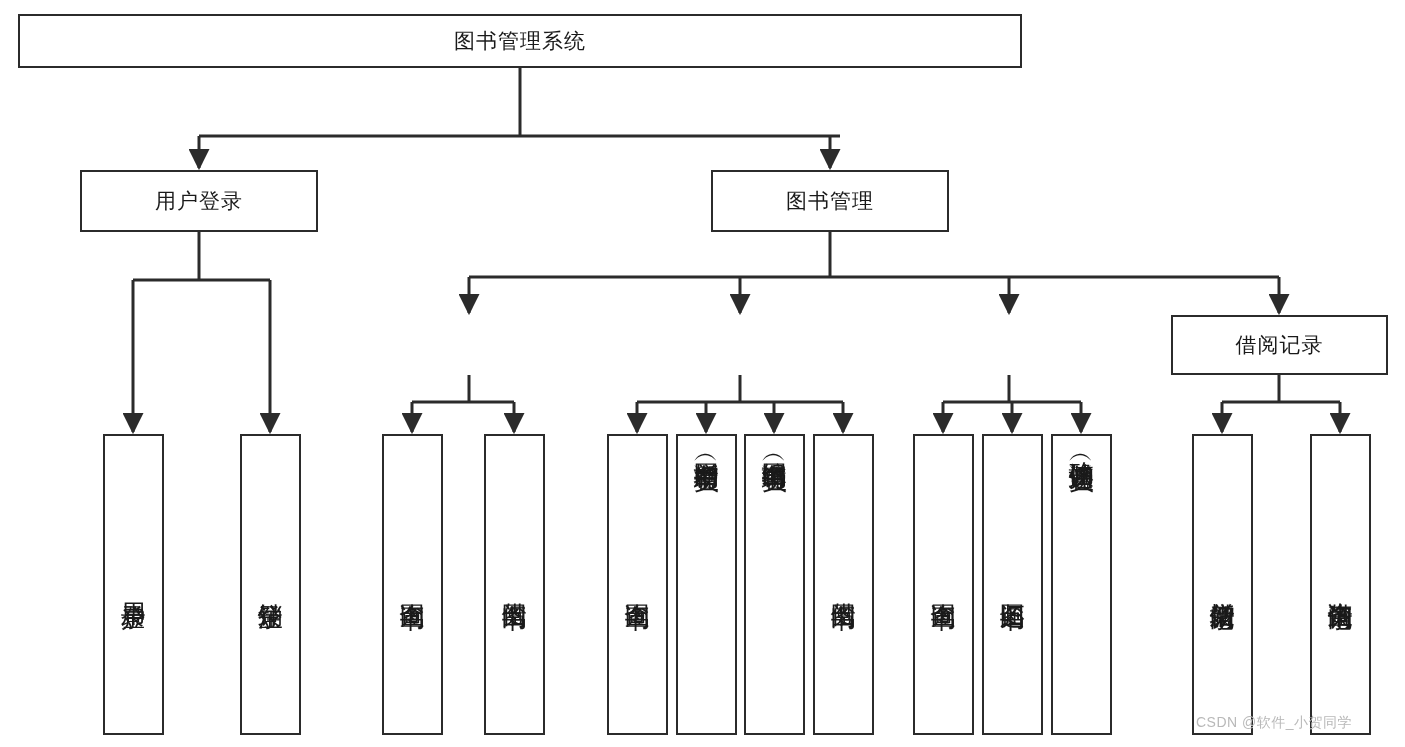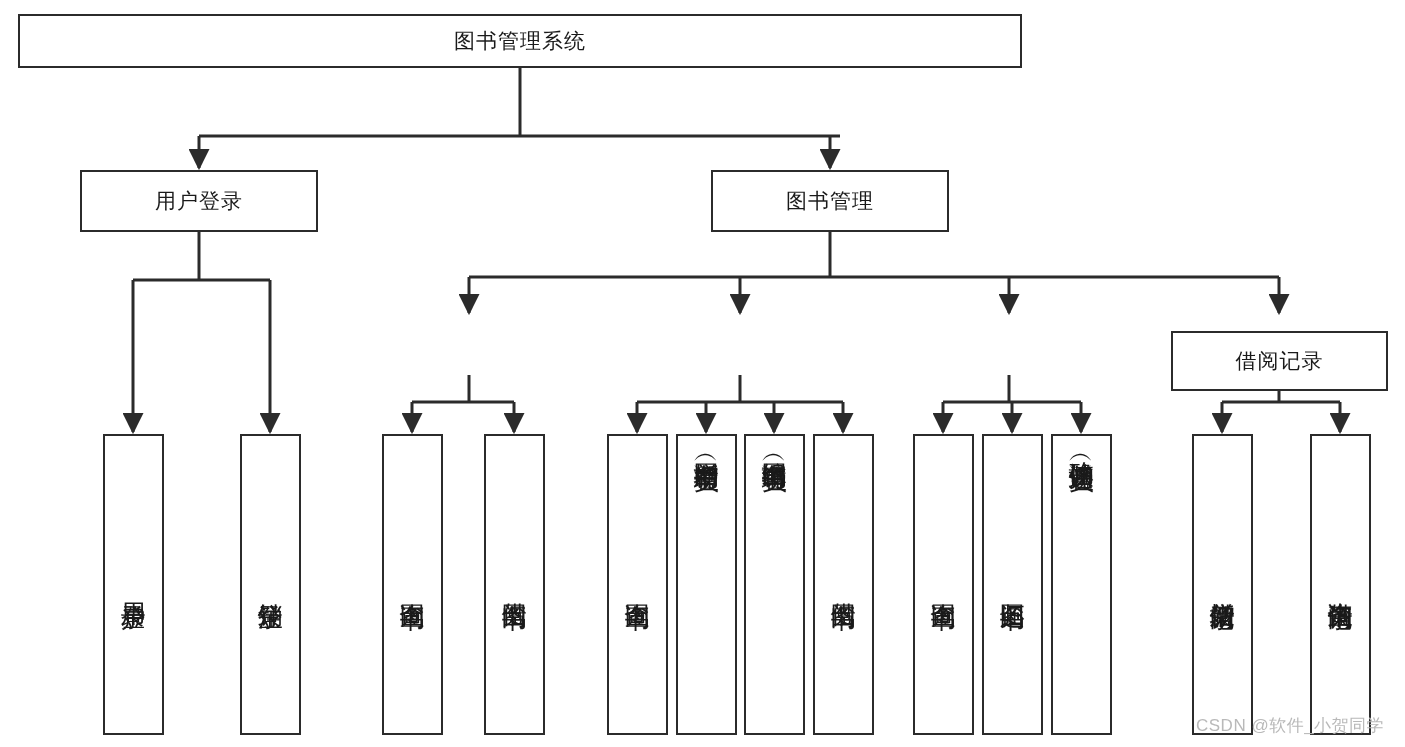--- a/index.html
+++ b/index.html
@@ -54,21 +54,21 @@
     white-space: nowrap;
     display: block;
   }
   .node.v.centered {
     align-items: center;
     padding-top: 0;
   }
   .watermark {
     position: absolute;
     color: #b9b9b9;
-    font-size: 17px;
+    font-size: 14px;
     white-space: nowrap;
     letter-spacing: 0.5px;
   }
 </style>
 </head>
 <body>
 
 <div id="canvas">
 
   <svg id="wires" viewBox="0 0 1405 747" xmlns="http://www.w3.org/2000/svg">
@@ -129,21 +129,21 @@
     <span>用户登录</span>
   </div>
 
   <div class="node h" style="left:711px; top:170px; width:238px; height:62px;justify-content:center;">
     <span>图书管理</span>
   </div>
 
 
 
 
-  <div class="node h" style="left:1171px; top:331px; width:217px; height:60px;">
+  <div class="node h" style="left:1171px; top:315px; width:217px; height:60px;">
     <span>借阅记录</span>
   </div>
 
   <div class="node v centered" style="left:103px; top:434px; width:61px; height:301px;">
     <span class="vtext">用户登录</span>
   </div>
 
   <div class="node v centered" style="left:240px; top:434px; width:61px; height:301px;">
     <span class="vtext">注销登录</span>
   </div>

